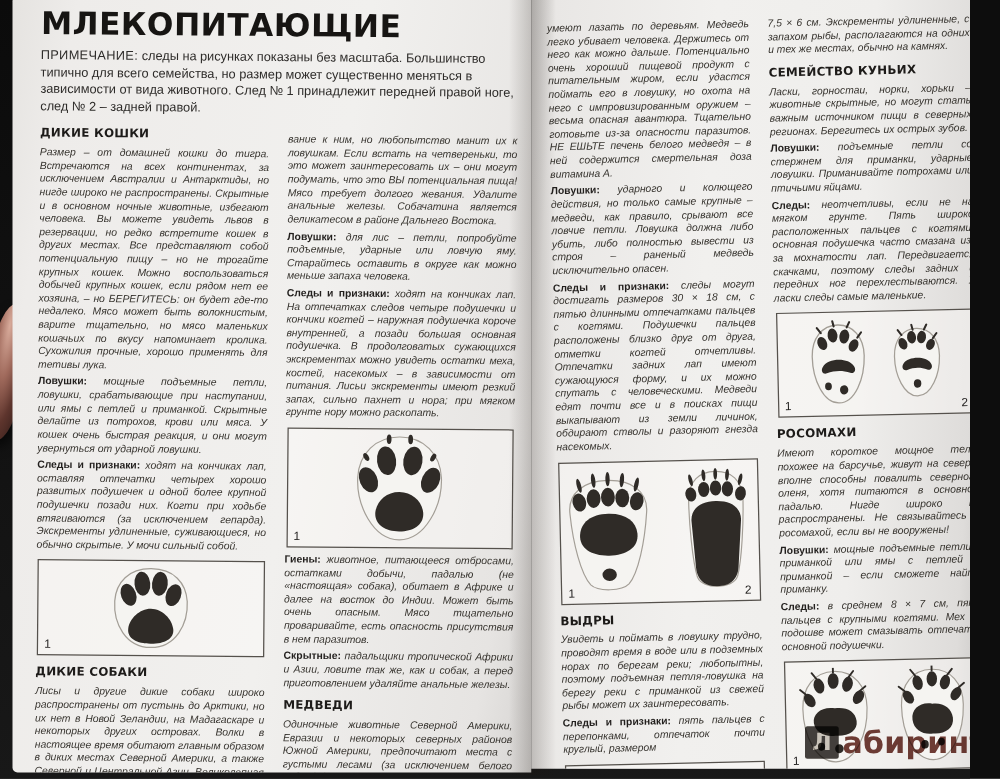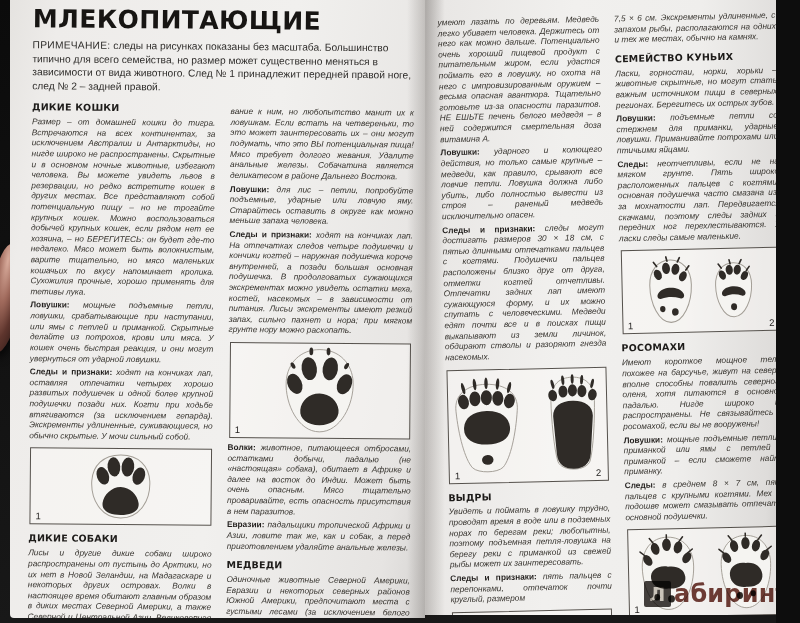--- a/index.html
+++ b/index.html
@@ -102,22 +102,22 @@
               <ellipse class="pawfill" cx="14" cy="20" rx="2" ry="3.6" transform="rotate(-30 14 20)"></ellipse>
               <ellipse class="pawfill" cx="70" cy="20" rx="2" ry="3.6" transform="rotate(30 70 20)"></ellipse>
               <ellipse class="pawfill" cx="31" cy="23" rx="8" ry="12" transform="rotate(-8 31 23)"></ellipse>
               <ellipse class="pawfill" cx="53" cy="23" rx="8" ry="12" transform="rotate(8 53 23)"></ellipse>
               <ellipse class="pawfill" cx="16" cy="39" rx="7.4" ry="11" transform="rotate(-24 16 39)"></ellipse>
               <ellipse class="pawfill" cx="68" cy="39" rx="7.4" ry="11" transform="rotate(24 68 39)"></ellipse>
               <path class="pawfill" d="M42 49 C31 49 23 57 22 66 C21 76 30 82 42 82 C54 82 63 76 62 66 C61 57 53 49 42 49 Z"></path>
             </svg>
             <span class="fig-num">1</span>
           </figure>
-          <p class="body-txt"><span class="run-label">Волки:</span> <span>животное, питающееся отбросами, остатками добычи, падалью (не «настоящая» собака), обитает в Африке и далее на восток до Индии. Может быть очень опасным. Мясо тщательно проваривайте, есть опасность присутствия в нем паразитов.</span></p>
-          <p class="body-txt"><span class="run-label">Евразии:</span> <span>падальщики тропической Африки и Азии, ловите так же, как и собак, а перед приготовлением удаляйте анальные железы.</span></p>
+          <p class="body-txt"><span class="run-label">Гиены:</span> <span>животное, питающееся отбросами, остатками добычи, падалью (не «настоящая» собака), обитает в Африке и далее на восток до Индии. Может быть очень опасным. Мясо тщательно проваривайте, есть опасность присутствия в нем паразитов.</span></p>
+          <p class="body-txt"><span class="run-label">Скрытные:</span> <span>падальщики тропической Африки и Азии, ловите так же, как и собак, а перед приготовлением удаляйте анальные железы.</span></p>
           <h2 class="sec-head">МЕДВЕДИ</h2>
           <p class="body-txt">Одиночные животные Северной Америки, Евразии и некоторых северных районов Южной Америки, предпочитают места с густыми лесами (за исключением белого медведя). Сильные и быстро бегающие животные; могут искать поживу в лагере. Большинство</p>
         </div>
 
       </div>
     </div>
   </div>
 
   <div class="page page-right">
     <div class="pr-inner">

